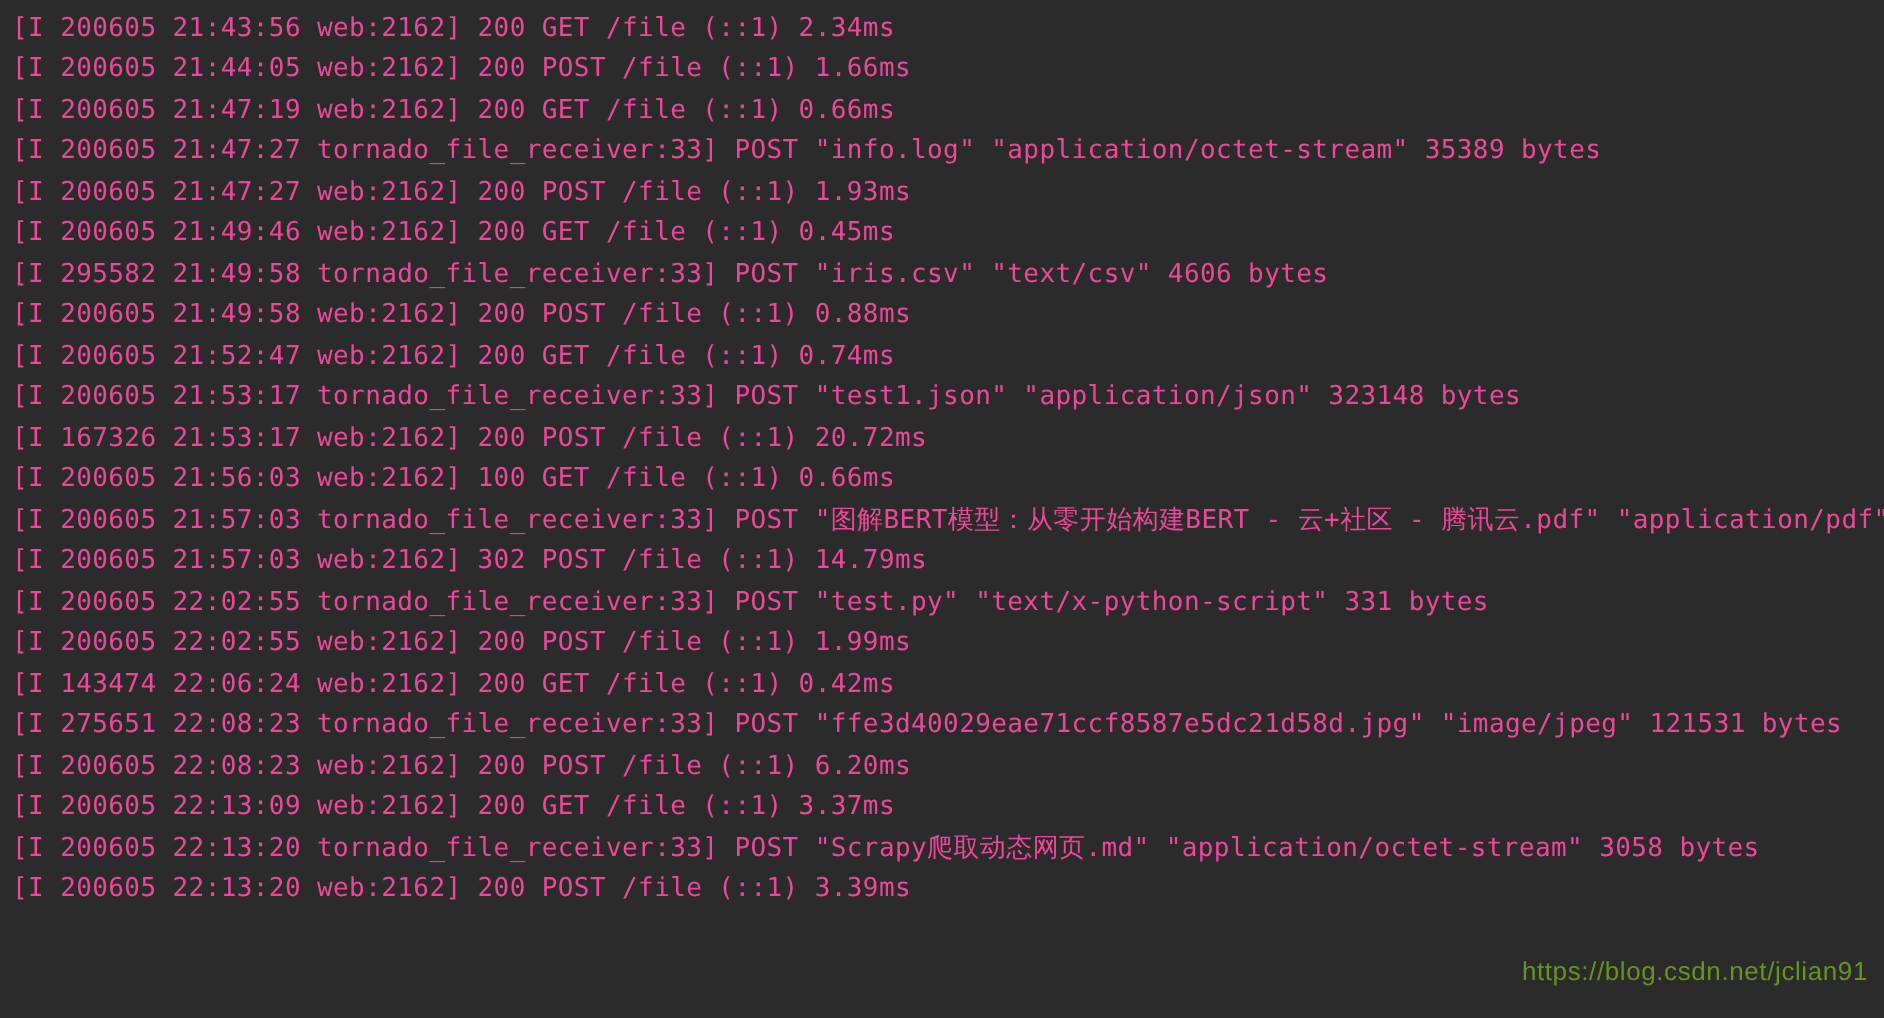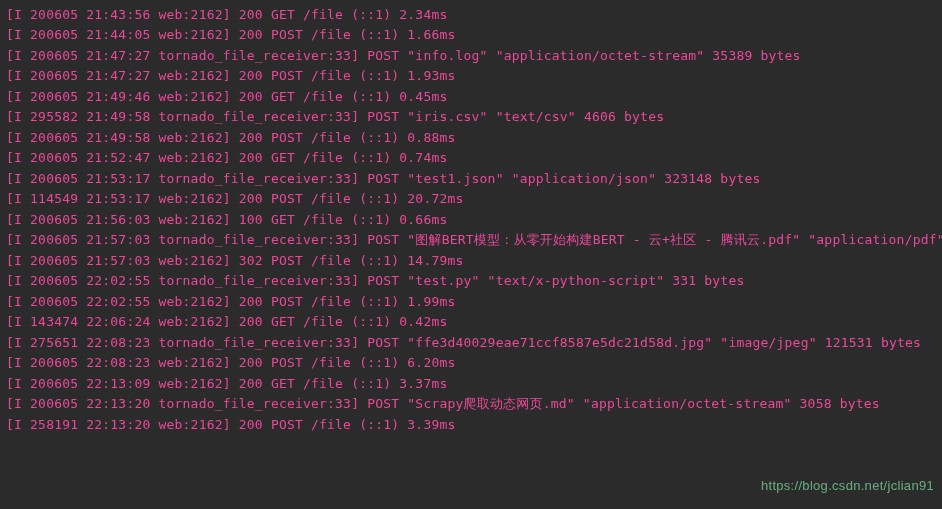--- a/index.html
+++ b/index.html
@@ -22,47 +22,48 @@
     .log-line {
       white-space: nowrap;
       color: #ec4899;
       padding: 0.5px 0;
       letter-spacing: 0.2px;
     }
     .watermark {
       position: absolute;
       right: 8px;
       bottom: 14px;
-      color: #86efac;
+      color: #84cc16;
       opacity: 0.65;
       font-family: Arial, sans-serif;
       font-size: 13px;
       letter-spacing: 0.3px;
     }
   </style>
 </head>
 <body>
 
 <div id="log-container">
     <div class="log-line">[I 200605 21:43:56 web:2162] 200 GET /file (::1) 2.34ms</div>
     <div class="log-line">[I 200605 21:44:05 web:2162] 200 POST /file (::1) 1.66ms</div>
+    <div class="log-line">[I 200605 21:47:19 web:2162] 200 GET /file (::1) 0.66ms</div>
     <div class="log-line">[I 200605 21:47:27 tornado_file_receiver:33] POST "info.log" "application/octet-stream" 35389 bytes</div>
     <div class="log-line">[I 200605 21:47:27 web:2162] 200 POST /file (::1) 1.93ms</div>
     <div class="log-line">[I 200605 21:49:46 web:2162] 200 GET /file (::1) 0.45ms</div>
     <div class="log-line">[I 295582 21:49:58 tornado_file_receiver:33] POST "iris.csv" "text/csv" 4606 bytes</div>
     <div class="log-line">[I 200605 21:49:58 web:2162] 200 POST /file (::1) 0.88ms</div>
     <div class="log-line">[I 200605 21:52:47 web:2162] 200 GET /file (::1) 0.74ms</div>
     <div class="log-line">[I 200605 21:53:17 tornado_file_receiver:33] POST "test1.json" "application/json" 323148 bytes</div>
-    <div class="log-line">[I 114549 21:53:17 web:2162] 200 POST /file (::1) 20.72ms</div>
+    <div class="log-line">[I 167326 21:53:17 web:2162] 200 POST /file (::1) 20.72ms</div>
     <div class="log-line">[I 200605 21:56:03 web:2162] 100 GET /file (::1) 0.66ms</div>
     <div class="log-line">[I 200605 21:57:03 tornado_file_receiver:33] POST "图解BERT模型：从零开始构建BERT - 云+社区 - 腾讯云.pdf" "application/pdf" 2469551 bytes</div>
     <div class="log-line">[I 200605 21:57:03 web:2162] 302 POST /file (::1) 14.79ms</div>
     <div class="log-line">[I 200605 22:02:55 tornado_file_receiver:33] POST "test.py" "text/x-python-script" 331 bytes</div>
     <div class="log-line">[I 200605 22:02:55 web:2162] 200 POST /file (::1) 1.99ms</div>
     <div class="log-line">[I 143474 22:06:24 web:2162] 200 GET /file (::1) 0.42ms</div>
     <div class="log-line">[I 275651 22:08:23 tornado_file_receiver:33] POST "ffe3d40029eae71ccf8587e5dc21d58d.jpg" "image/jpeg" 121531 bytes</div>
     <div class="log-line">[I 200605 22:08:23 web:2162] 200 POST /file (::1) 6.20ms</div>
     <div class="log-line">[I 200605 22:13:09 web:2162] 200 GET /file (::1) 3.37ms</div>
     <div class="log-line">[I 200605 22:13:20 tornado_file_receiver:33] POST "Scrapy爬取动态网页.md" "application/octet-stream" 3058 bytes</div>
-    <div class="log-line">[I 258191 22:13:20 web:2162] 200 POST /file (::1) 3.39ms</div>
+    <div class="log-line">[I 200605 22:13:20 web:2162] 200 POST /file (::1) 3.39ms</div>
   </div>
 
 <div class="watermark">https://blog.csdn.net/jclian91</div>
 
 </body></html>

